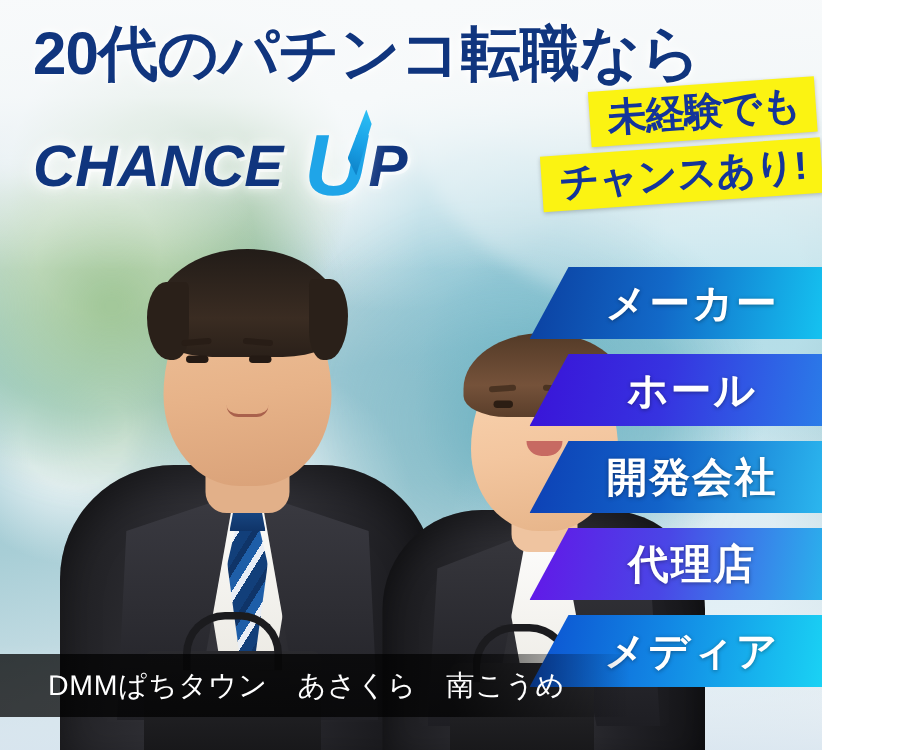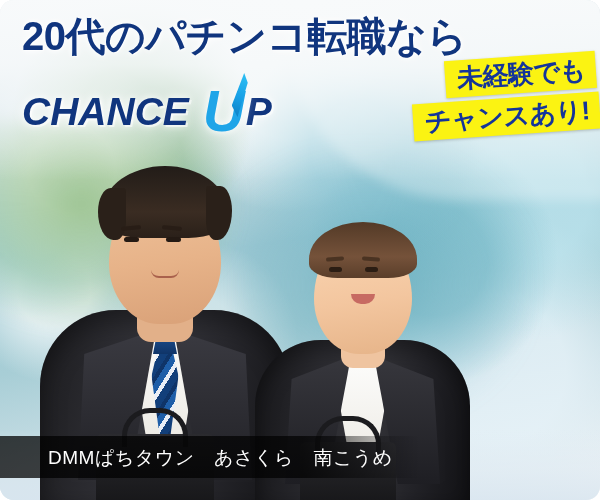--- a/index.html
+++ b/index.html
@@ -2,27 +2,26 @@
 <html><head>
 <meta charset="utf-8">
 <style>
   html, body {
     margin: 0;
     padding: 0;
     background: #ffffff;
   }
   #banner {
     position: relative;
-    width: 600px;
+    width: 548px;
     height: 500px;
     overflow: hidden;
     font-family: "Liberation Sans", "DejaVu Sans", sans-serif;
     background: #e9eef2;
     user-select: none;
-    border-radius: 14px;
   }
 
   
   .bg-base {
     position: absolute;
     inset: 0;
     background:
       radial-gradient(circle at 12% 34%, rgba(255,255,255,0.85) 0 7%, rgba(255,255,255,0) 18%),
       radial-gradient(circle at 6% 46%, rgba(170,215,225,0.75) 0 5%, rgba(170,215,225,0) 14%),
       radial-gradient(circle at 22% 24%, rgba(120,170,110,0.55) 0 9%, rgba(120,170,110,0) 20%),
@@ -336,21 +335,21 @@
     background: linear-gradient(90deg, rgba(0,0,0,0.74) 0%, rgba(0,0,0,0.70) 72%, rgba(0,0,0,0) 100%);
     display: flex;
     align-items: center;
     z-index: 7;
   }
   .caption-text {
     color: #ffffff;
     font-size: 19px;
     font-weight: 500;
     letter-spacing: 0.5px;
-    padding-left: 48px;
+    padding-left: 32px;
     white-space: pre;
     line-height: 1;
   }
 </style>
 </head>
 <body>
 
 <div id="banner">
 
   <div class="bg-base"></div>
@@ -410,18 +409,35 @@
       <span class="logo-swoosh"></span>
     </span>
     <span class="logo-word">P</span>
   </div>
 
   <div class="badge">
     <div class="badge-line one">未経験でも</div>
     <div class="badge-line two">チャンスあり!</div>
   </div>
 
+  <div class="cats">
+    <div class="cat" style="background: linear-gradient(100deg, rgb(11, 63, 160) 0%, rgb(18, 105, 200) 46%, rgb(21, 194, 240) 100%);">
+      <span class="cat-label">メーカー</span>
+    </div>
+    <div class="cat" style="background: linear-gradient(100deg, rgb(58, 18, 216) 0%, rgb(54, 51, 224) 46%, rgb(42, 124, 232) 100%);">
+      <span class="cat-label">ホール</span>
+    </div>
+    <div class="cat" style="background: linear-gradient(100deg, rgb(13, 63, 180) 0%, rgb(18, 99, 201) 46%, rgb(43, 182, 238) 100%);">
+      <span class="cat-label">開発会社</span>
+    </div>
+    <div class="cat" style="background: linear-gradient(100deg, rgb(99, 22, 232) 0%, rgb(74, 70, 230) 46%, rgb(42, 178, 236) 100%);">
+      <span class="cat-label">代理店</span>
+    </div>
+    <div class="cat" style="background: linear-gradient(100deg, rgb(12, 79, 208) 0%, rgb(18, 135, 228) 46%, rgb(26, 210, 244) 100%);">
+      <span class="cat-label">メディア</span>
+    </div>
+  </div>
 
   <div class="caption-bar">
     <span class="caption-text">DMMぱちタウン　あさくら　南こうめ</span>
   </div>
 
 </div>
 
 </body></html>

